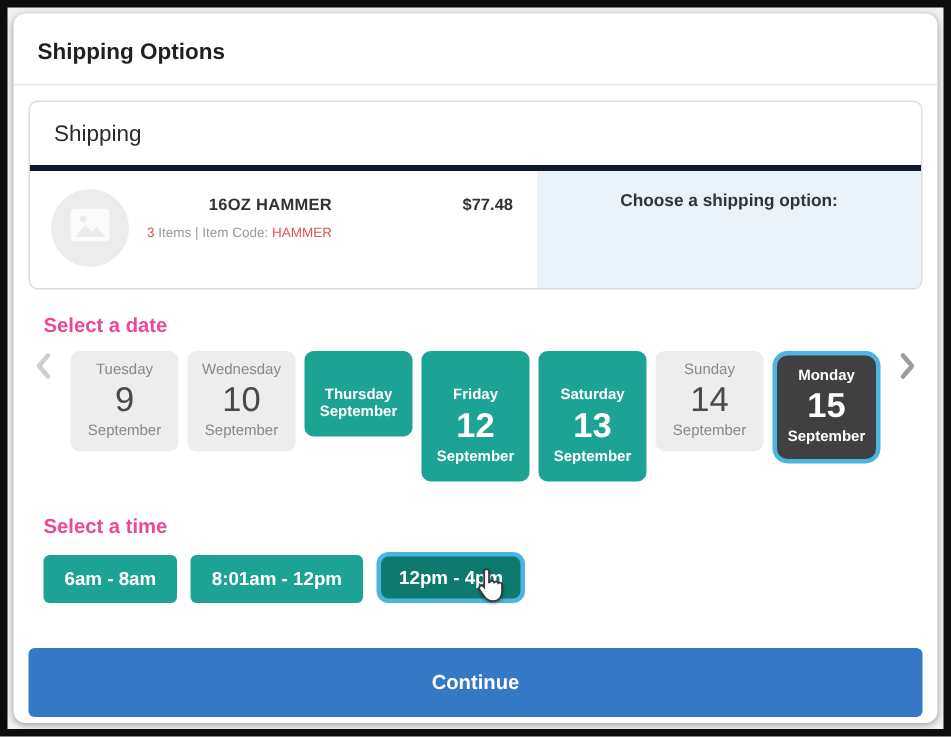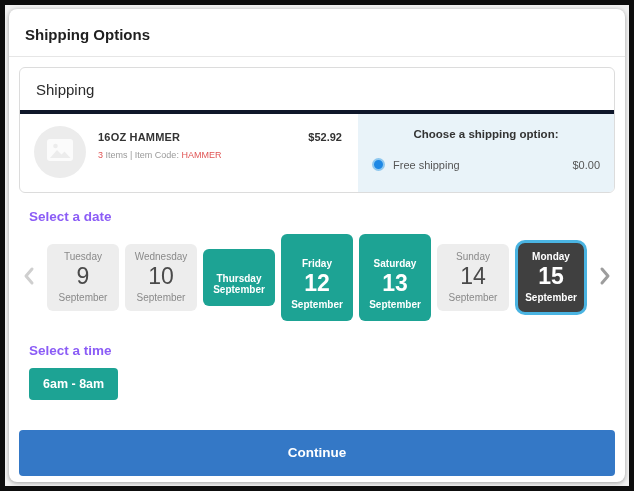--- a/index.html
+++ b/index.html
@@ -37,44 +37,44 @@
     font-size:15px; color:#2b2b2b;
     border-bottom:4px solid #0f172a;
   }
   .product-row { display:flex; align-items:stretch; }
   .product-left { flex:1; display:flex; gap:12px; padding:12px 0 14px 14px; }
   .avatar {
     width:52px; height:52px; border-radius:50%;
     background:#ececec; flex:0 0 auto;
     display:flex; align-items:center; justify-content:center;
   }
-  .product-info { padding-top:5px; }
+  .product-info { padding-top:5px;text-align:right; }
   .product-name { font-size:11px; font-weight:bold; color:#333; letter-spacing:.2px; }
   .product-meta { margin-top:7px; font-size:9px; color:#9a9a9a; }
   .meta-red { color:#e05555; }
   .price { margin-left:auto; padding:5px 16px 0 0; font-size:11px; font-weight:bold; color:#333; }
   .option-panel {
     width:256px; flex:0 0 auto;
     background:#e9f3f9;
     padding:14px 14px 16px;
   }
   .option-heading { font-size:11.5px; font-weight:bold; color:#333; text-align:center; }
   .option-row { display:flex; align-items:center; margin-top:18px; }
   .radio {
     width:13px; height:13px; border-radius:50%;
     background:#1e88e5; border:2px solid #8ec7ef;
     flex:0 0 auto;
   }
   .option-label { margin-left:8px; font-size:11px; color:#555; }
   .option-price { margin-left:auto; font-size:11px; color:#555; }
   
-  .section-heading { margin:16px 20px 0; font-size:13.5px; font-weight:bold; color:#8b5cf6; }
+  .section-heading { margin:16px 20px 0; font-size:13.5px; font-weight:bold; color:#ec4899; }
   .section-heading.time { margin-top:22px; }
   
-  .date-carousel { display:flex; align-items:center; gap:6px; padding:10px 8px 0; }
+  .date-carousel { display:flex; align-items:flex-start; gap:6px; padding:10px 8px 0; }
   .chevron { width:24px; flex:0 0 auto; display:flex; align-items:center; justify-content:center; cursor:pointer; background:none; border:none; }
   .date-card {
     width:72px; flex:0 0 auto; text-align:center;
     border-radius:6px; cursor:pointer;
   }
   .date-card .day, .date-card .month { font-size:10px; }
   .date-card .num { font-size:23px; font-weight:600; line-height:1.2; margin:1px 0; }
   .date-card.disabled { background:#ededed; color:#8a8a8a; padding:7px 0 8px; }
   .date-card.disabled .num { color:#4a4a4a; font-weight:500; }
   .date-card.available { background:#1da394; color:#fff; padding:24px 0 11px; font-weight:600; }
@@ -131,29 +131,24 @@
                 <path d="M3 19 L10 11 L14.5 15.5 L17.5 12.5 L23.5 19 Z" fill="#ececec"></path>
               </svg>
             </span>
           </div>
           <div class="product-info">
             <div class="product-name">16OZ HAMMER</div>
             <div class="product-meta">
               <span class="meta-red">3</span><span> Items | Item Code: </span><span class="meta-red">HAMMER</span>
             </div>
           </div>
-          <div class="price">$52.92</div>
+          <div class="price">$77.48</div>
         </div>
         <div class="option-panel">
           <div class="option-heading">Choose a shipping option:</div>
-          <div class="option-row">
-            <span class="radio"></span>
-            <span class="option-label">Free shipping</span>
-            <span class="option-price">$0.00</span>
-          </div>
         </div>
       </div>
     </div>
 
     <div class="section-heading">Select a date</div>
 
     <div class="date-carousel">
       <button class="chevron">
         <span>
           <svg width="12" height="20" viewBox="0 0 12 20">
@@ -206,18 +201,30 @@
       </button>
     </div>
 
     <div class="section-heading time">Select a time</div>
 
     <div class="time-row">
         <button class="time-slot available">
     <span>6am - 8am</span>
     
   </button>
+        <button class="time-slot available">
+    <span>8:01am - 12pm</span>
+    
+  </button>
+        <button class="time-slot selected">
+    <span>12pm - 4pm</span>
+    <span class="cursor-icon">
+      <svg width="22" height="26" viewBox="0 0 18 22">
+        <path d="M6.8 1.2c.75 0 1.35.6 1.35 1.35V8.6h.5c.2-.45.65-.75 1.2-.75.55 0 1 .3 1.2.8.25-.3.6-.45 1-.45.6 0 1.1.35 1.3.9.2-.2.5-.3.85-.3.75 0 1.3.55 1.3 1.3v3.9c0 3-2 5.3-5.1 5.3-2.4 0-3.75-.95-5.1-2.9L3.1 13.2c-.65-.95-.7-1.7-.1-2.3.6-.6 1.55-.45 2.2.25l.25.3V2.55c0-.75.6-1.35 1.35-1.35z" fill="#ffffff" stroke="#3a3a3a" stroke-width="1"></path>
+      </svg>
+    </span>
+  </button>
       </div>
 
     <button class="continue-btn">Continue</button>
 
   </div>
 </div>
 
 </body></html>

